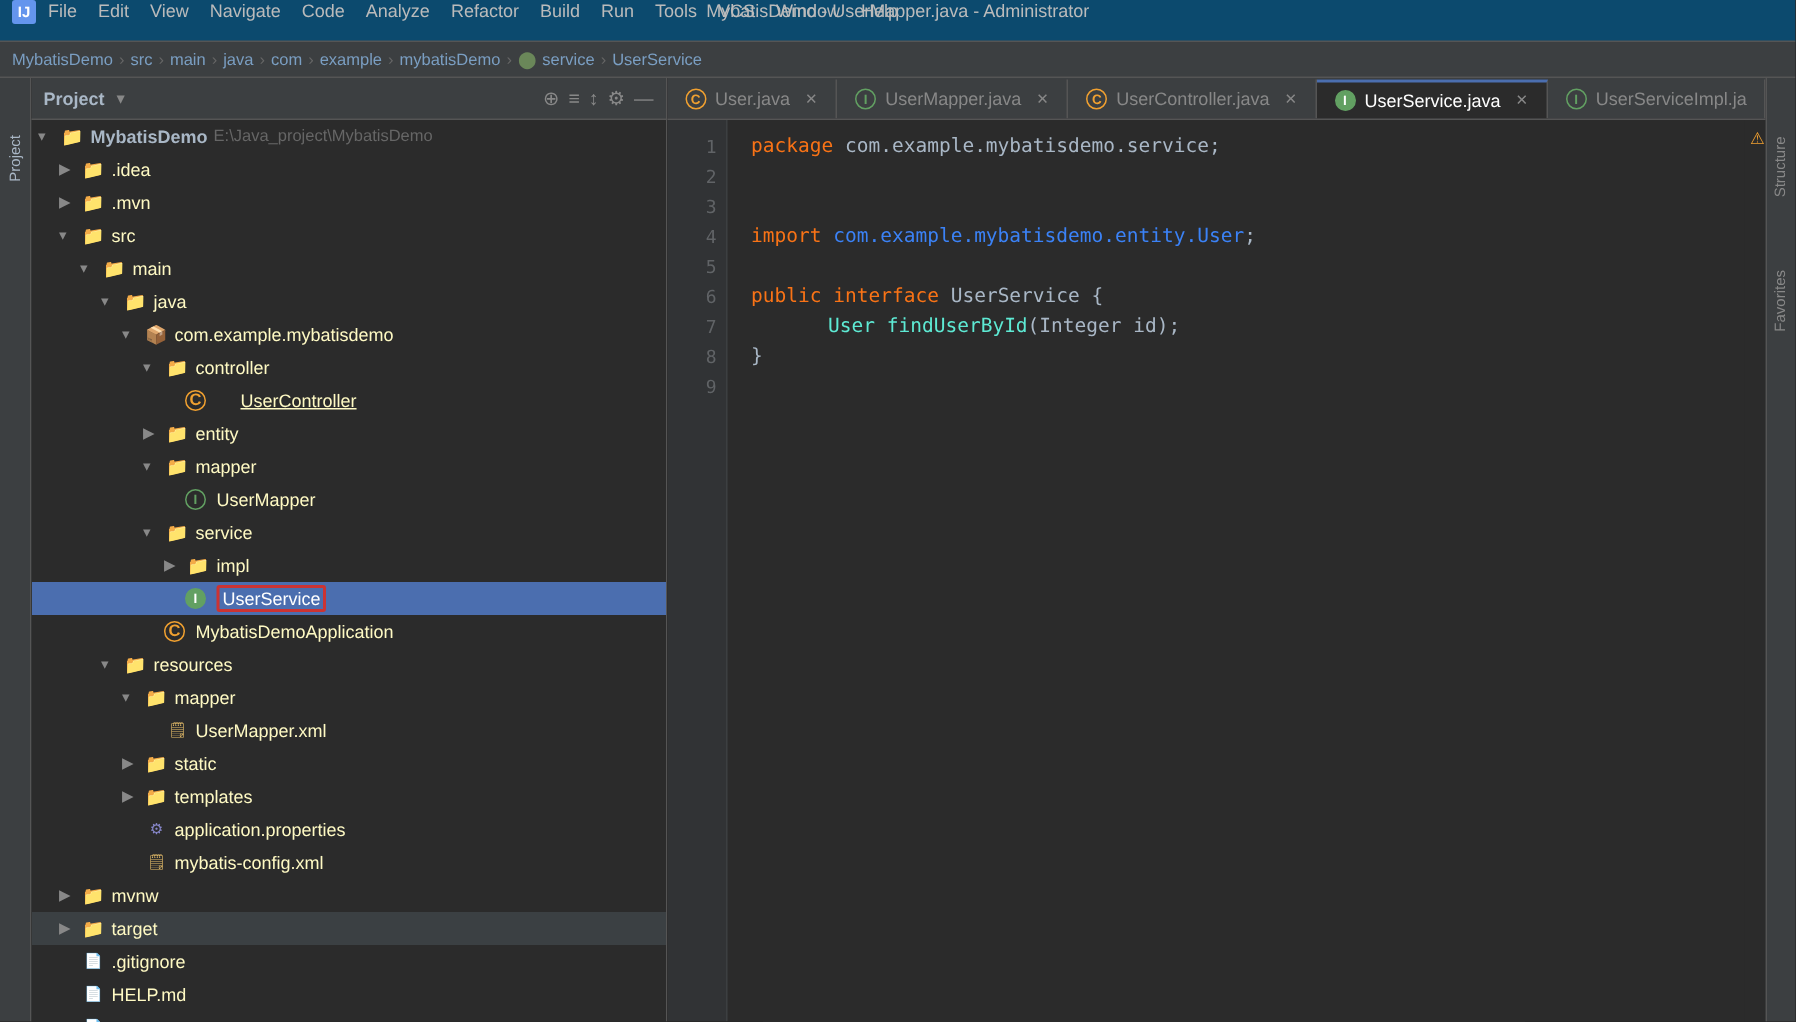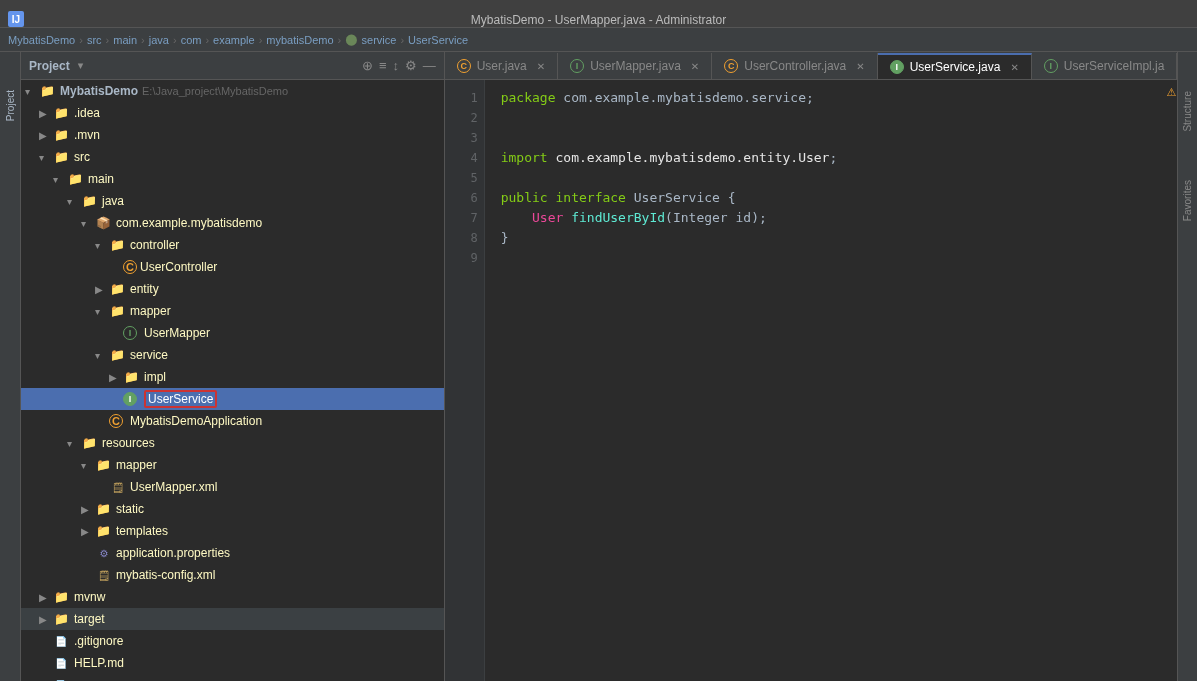--- a/index.html
+++ b/index.html
@@ -1,19 +1,19 @@
 <!DOCTYPE html>
 <html><head>
   <meta charset="utf-8">
   <style>
     * { margin: 0; padding: 0; box-sizing: border-box; }
     body { font-family: 'Segoe UI', Arial, sans-serif; font-size: 12px; background: #2b2b2b; color: #a9b7c6; width: 1197px; height: 681px; overflow: hidden; }
 
     
-    #title-bar { background: #404040; height: 28px; display: flex; align-items: flex-end; padding: 0 8px; border-bottom: 1px solid #555; }
+    #title-bar { background: #0c4a6e; height: 28px; display: flex; align-items: flex-start; padding: 0 8px; border-bottom: 1px solid #555; }
     #title-bar .menu-items { display: flex; gap: 14px; font-size: 12px; color: #bbb; }
     #title-bar .menu-items span { cursor: pointer; }
     #title-text { margin-left: auto; margin-right: auto; font-size: 12px; color: #bbb; position: absolute; left: 50%; transform: translateX(-50%); }
     #app-icon { width: 16px; height: 16px; background: #6495ed; border-radius: 2px; margin-right: 8px; font-size: 10px; color: white; display: flex; align-items: center; justify-content: center; font-weight: bold; }
 
     
     #breadcrumb { background: #3c3f41; height: 24px; display: flex; align-items: center; padding: 0 8px; border-bottom: 1px solid #555; font-size: 11px; color: #888; gap: 4px; }
     #breadcrumb span { color: #7a9ec2; }
     #breadcrumb .sep { color: #666; }
 
@@ -39,35 +39,50 @@
     .tab { height: 26px; display: flex; align-items: center; padding: 0 12px; font-size: 12px; color: #888; border-right: 1px solid #555; cursor: pointer; gap: 6px; white-space: nowrap; background: #3c3f41; }
     .tab.active { background: #2b2b2b; color: #fff; border-top: 2px solid #4b6eaf; }
     .tab .tab-close { color: #888; font-size: 10px; margin-left: 4px; }
     .java-tab-icon { color: #f0a030; font-weight: bold; font-size: 11px; }
     .interface-tab-icon { color: #62a062; font-weight: bold; font-size: 11px; }
 
     
     #code-editor { flex: 1; display: flex; overflow: hidden; background: #2b2b2b; }
     #line-numbers { width: 40px; background: #313335; text-align: right; padding: 8px 6px; font-size: 12px; color: #606366; font-family: 'Consolas', monospace; line-height: 20px; user-select: none; border-right: 1px solid #3c3f41; }
     #code-content { flex: 1; padding: 8px 16px; font-family: 'Consolas', monospace; font-size: 13px; line-height: 20px; overflow: auto; white-space: pre; }
-    .kw { color: #84cc16; }
+    .kw { color: #f97316; }
     .method-name { color: #5eead4; }
-    .import-text { color: #e5e5e5; }
+    .import-text { color: #3b82f6; }
     .package-text { color: #a9b7c6; }
 
     
     ::-webkit-scrollbar { width: 8px; height: 8px; }
     ::-webkit-scrollbar-track { background: #3c3f41; }
     ::-webkit-scrollbar-thumb { background: #555; border-radius: 4px; }
   </style>
 </head>
 <body>
 
 <div id="title-bar">
   <div id="app-icon" style="background:#6495ed;width:16px;height:16px;border-radius:2px;display:flex;align-items:center;justify-content:center;font-size:10px;color:white;font-weight:bold;margin-right:8px;">IJ</div>
+  <div class="menu-items">
+    <span>File</span>
+    <span>Edit</span>
+    <span>View</span>
+    <span>Navigate</span>
+    <span>Code</span>
+    <span>Analyze</span>
+    <span>Refactor</span>
+    <span>Build</span>
+    <span>Run</span>
+    <span>Tools</span>
+    <span>VCS</span>
+    <span>Window</span>
+    <span>Help</span>
+  </div>
   <div id="title-text">MybatisDemo - UserMapper.java - Administrator</div>
 </div>
 
 <div id="breadcrumb">
   <span style="color:#7a9ec2;">MybatisDemo</span>
   <span class="sep">›</span>
   <span>src</span>
   <span class="sep">›</span>
   <span>main</span>
   <span class="sep">›</span>
@@ -154,21 +169,21 @@
 
       <div class="tree-item" style="padding-left:74px;">
         <span class="arrow">▾</span>
         <span class="icon folder-icon">📁</span>
         <span class="name">controller</span>
       </div>
 
       <div class="tree-item" style="padding-left:88px;">
         <span class="arrow" style="width:14px;display:inline-block;"></span>
         <span class="icon" style="color:#f0a030;font-weight:bold;font-size:11px;border:1px solid #f0a030;border-radius:50%;width:14px;height:14px;display:inline-flex;align-items:center;justify-content:center;">C</span>
-        <span class="name" style="margin-left:0;">UserController</span>
+        <span class="name" style="margin-left:20px;text-decoration:underline;">UserController</span>
       </div>
 
       <div class="tree-item" style="padding-left:74px;">
         <span class="arrow">▶</span>
         <span class="icon folder-icon">📁</span>
         <span class="name">entity</span>
       </div>
 
       <div class="tree-item" style="padding-left:74px;">
         <span class="arrow">▾</span>
@@ -326,21 +341,21 @@
         <div>7</div>
         <div>8</div>
         <div>9</div>
       </div>
       <div id="code-content"><span><span class="kw">package</span> <span class="package-text">com.example.mybatisdemo.service</span>;</span>
 <span> </span>
 <span> </span>
 <span><span class="kw">import</span> <span class="import-text">com.example.mybatisdemo.entity.User</span>;</span>
 <span> </span>
 <span><span class="kw">public</span> <span class="kw">interface</span> <span style="color:#a9b7c6;">UserService</span> {</span>
-<span>    <span style="color:#ec4899;">User</span> <span class="method-name">findUserById</span>(<span style="color:#a9b7c6;">Integer</span> <span style="color:#a9b7c6;">id</span>);</span>
+<span>    <span style="color:#5eead4;margin-left:20px;">User</span> <span class="method-name">findUserById</span>(<span style="color:#a9b7c6;">Integer</span> <span style="color:#a9b7c6;">id</span>);</span>
 <span>}</span>
 <span style="display:block;height:20px;"> </span></div>
 
       <div style="width:14px;background:#2b2b2b;position:relative;">
         <span style="color:#f0a030;font-size:11px;position:absolute;top:6px;right:1px;">⚠</span>
       </div>
     </div>
   </div>
 
   <div style="width:22px;background:#3c3f41;border-left:1px solid #555;display:flex;flex-direction:column;align-items:center;padding-top:4px;">

